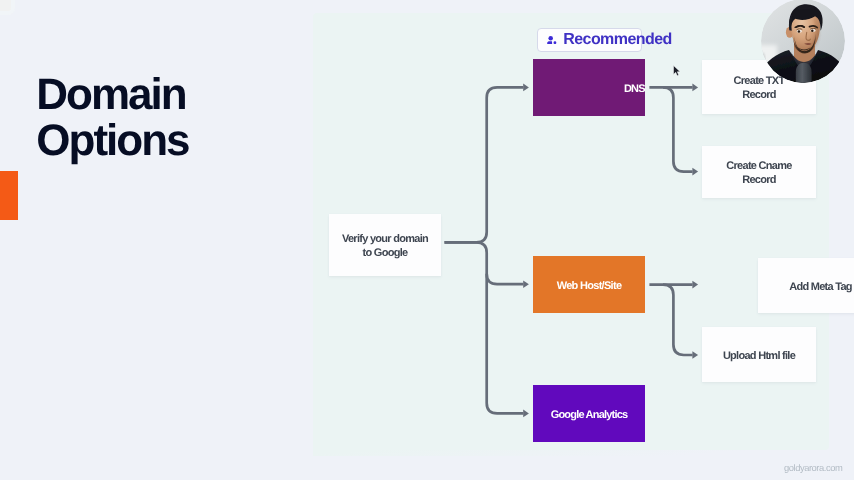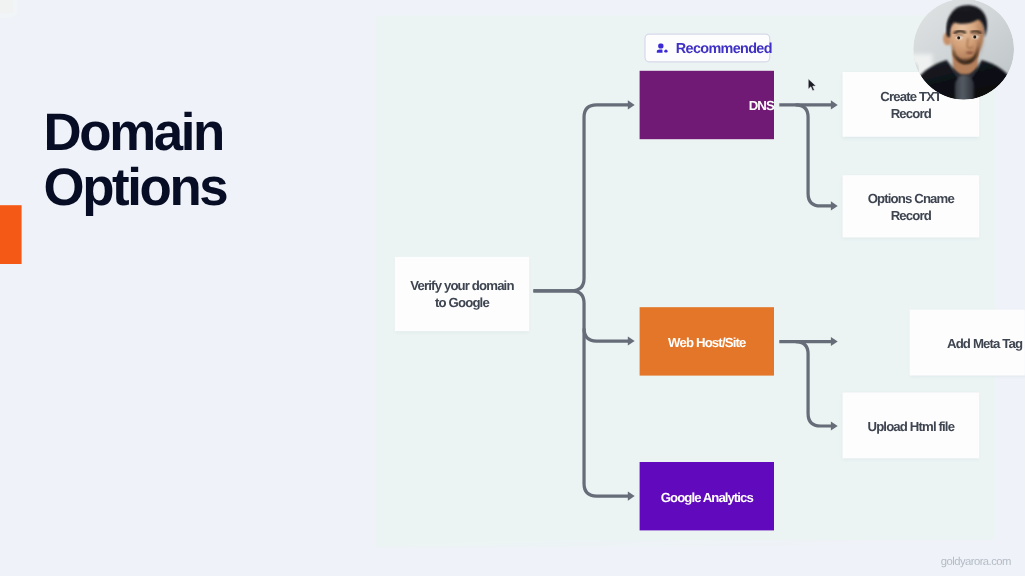--- a/index.html
+++ b/index.html
@@ -21,40 +21,40 @@
   
   .corner-mark{position:absolute;left:-4px;top:-4px;width:15px;height:15px;
                background:#f2f3f1;border-radius:0 0 3px 0;opacity:.85;
                box-shadow:0 0 0 4px rgba(244,246,246,.6);}
 
   
   .accent-bar{position:absolute;left:0;top:171px;width:18px;height:49px;
               background:#f45a16;}
 
   
-  .headline{position:absolute;left:36.3px;top:88px;width:300px;
+  .headline{position:absolute;left:36.3px;top:72px;width:300px;
             font-size:44px;line-height:45.5px;font-weight:700;
             color:#060d24;letter-spacing:-2.0px;}
   .headline div{white-space:nowrap;}
 
   
   .node{position:absolute;box-sizing:border-box;display:flex;
         align-items:center;justify-content:center;text-align:center;
         font-size:11px;letter-spacing:-0.55px;line-height:14.2px;
         padding-top:2.6px;}
   .node-white{background:#fdfdfe;color:#3e4550;font-weight:600;letter-spacing:-0.72px;
               box-shadow:0 1.5px 3px rgba(80,95,115,.07), 0 0 1px rgba(80,95,115,.05);}
   .node-dns{background:#701a75;color:#ffffff;font-weight:600;letter-spacing:-0.7px;justify-content:flex-end;}
   .node-web{background:#e37628;color:#ffffff;font-weight:600;letter-spacing:-0.7px;}
   .node-ga{background:#6109bd;color:#ffffff;font-weight:600;letter-spacing:-0.8px;}
 
   
   .badge{position:absolute;box-sizing:border-box;display:flex;align-items:center;
          background:#fdfdfe;border:1px solid #d6d9ea;border-radius:4px;
-         color:#3f31c4;font-size:12px;font-weight:600;letter-spacing:-0.55px;
+         color:#3f31c4;font-size:16px;font-weight:600;letter-spacing:-0.55px;
          padding:0 9px;}
   .badge-icon{display:flex;align-items:center;margin-right:6.5px;
               position:relative;top:-0.5px;}
   .badge-label{white-space:nowrap;}
 
   
   .wires{position:absolute;left:0;top:0;width:854px;height:480px;}
 
   
   .avatar{position:absolute;border-radius:50%;overflow:hidden;}
@@ -126,21 +126,21 @@
 
   <div class="node node-white" style="left:702px;top:60px;width:114px;height:54px;">
     <div>
       <div>Create TXT</div>
       <div>Record</div>
     </div>
   </div>
 
   <div class="node node-white" style="left:702px;top:146px;width:114px;height:52px;">
     <div>
-      <div>Options Cname</div>
+      <div>Create Cname</div>
       <div>Record</div>
     </div>
   </div>
 
   <div class="node node-white" style="left:726px;top:258px;width:125px;height:55px;margin-left:32px;">
     <span>Add Meta Tag</span>
   </div>
 
   <div class="node node-white" style="left:702px;top:327px;width:114px;height:55px;">
     <span>Upload Html file</span>

